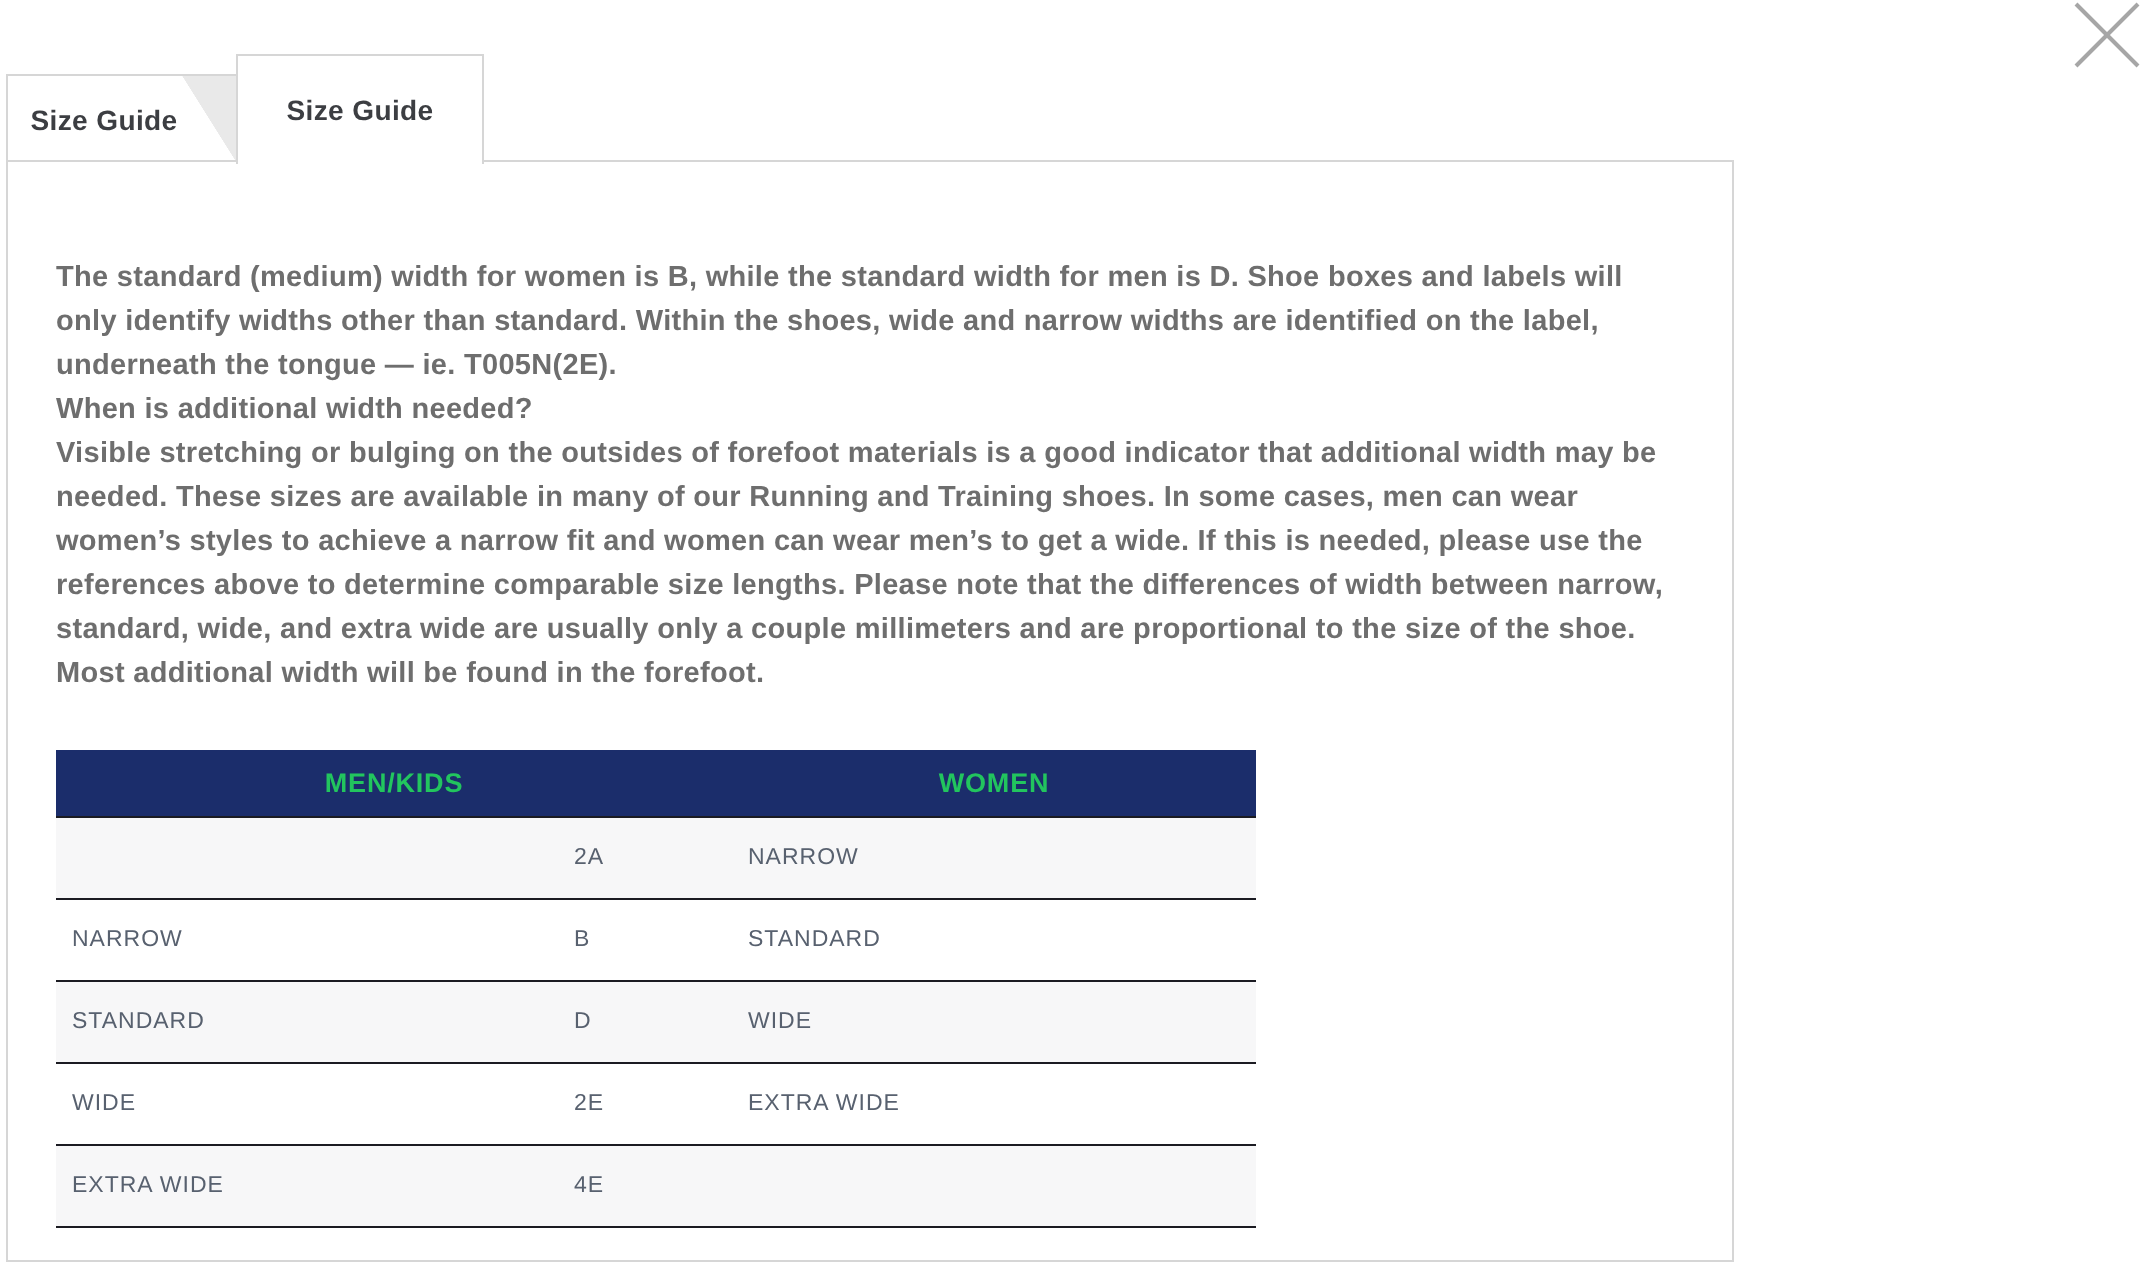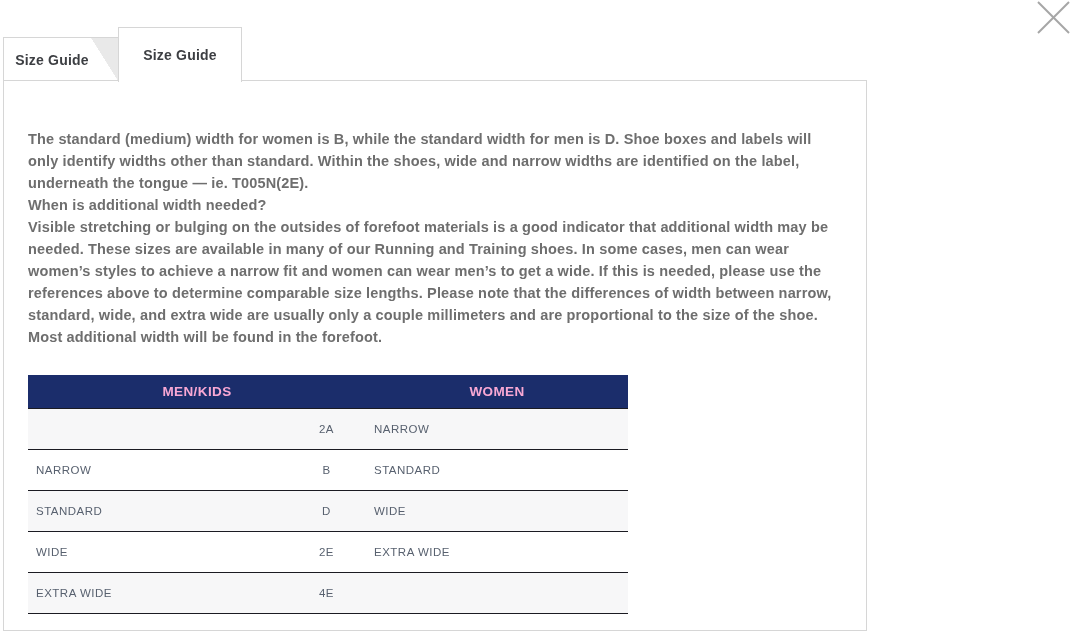--- a/index.html
+++ b/index.html
@@ -104,42 +104,42 @@
     border-collapse: collapse;
     table-layout: fixed;
     border-bottom: 1.5px solid #1b1b22;
   }
   table.width-table col.c1 { width: 252px; }
   table.width-table col.c2 { width: 86px; }
   table.width-table col.c3 { width: 262px; }
 
   table.width-table thead th {
     height: 33px;
-    color: #f9a8d4;
+    color: #22c55e;
     font-size: 13.5px;
     font-weight: bold;
     letter-spacing: 0.4px;
     text-align: center;
     padding: 0;
   }
   table.width-table tbody tr {
     border-top: 1.5px solid #1b1b22;
   }
   table.width-table tbody tr:nth-child(odd)  { background: #f7f7f8; }
   table.width-table tbody tr:nth-child(even) { background: #ffffff; }
   table.width-table tbody td {
     height: 40px;
     font-size: 11.5px;
     font-weight: normal;
     color: #58616f;
     letter-spacing: 0.5px;
     padding: 0 0 0 8px;
     vertical-align: middle;
   }
-  table.width-table tbody td.code { padding-left: 7px; text-align: center; }
+  table.width-table tbody td.code { padding-left: 7px; }
 </style>
 </head>
 <body>
 
 <button class="close-btn" aria-label="Close">
   <svg width="37" height="36" viewBox="0 0 37 36">
     <line x1="4" y1="2" x2="35" y2="33" stroke="#a6a6a6" stroke-width="2"></line>
     <line x1="35" y1="2" x2="4" y2="33" stroke="#a6a6a6" stroke-width="2"></line>
   </svg>
 </button>

